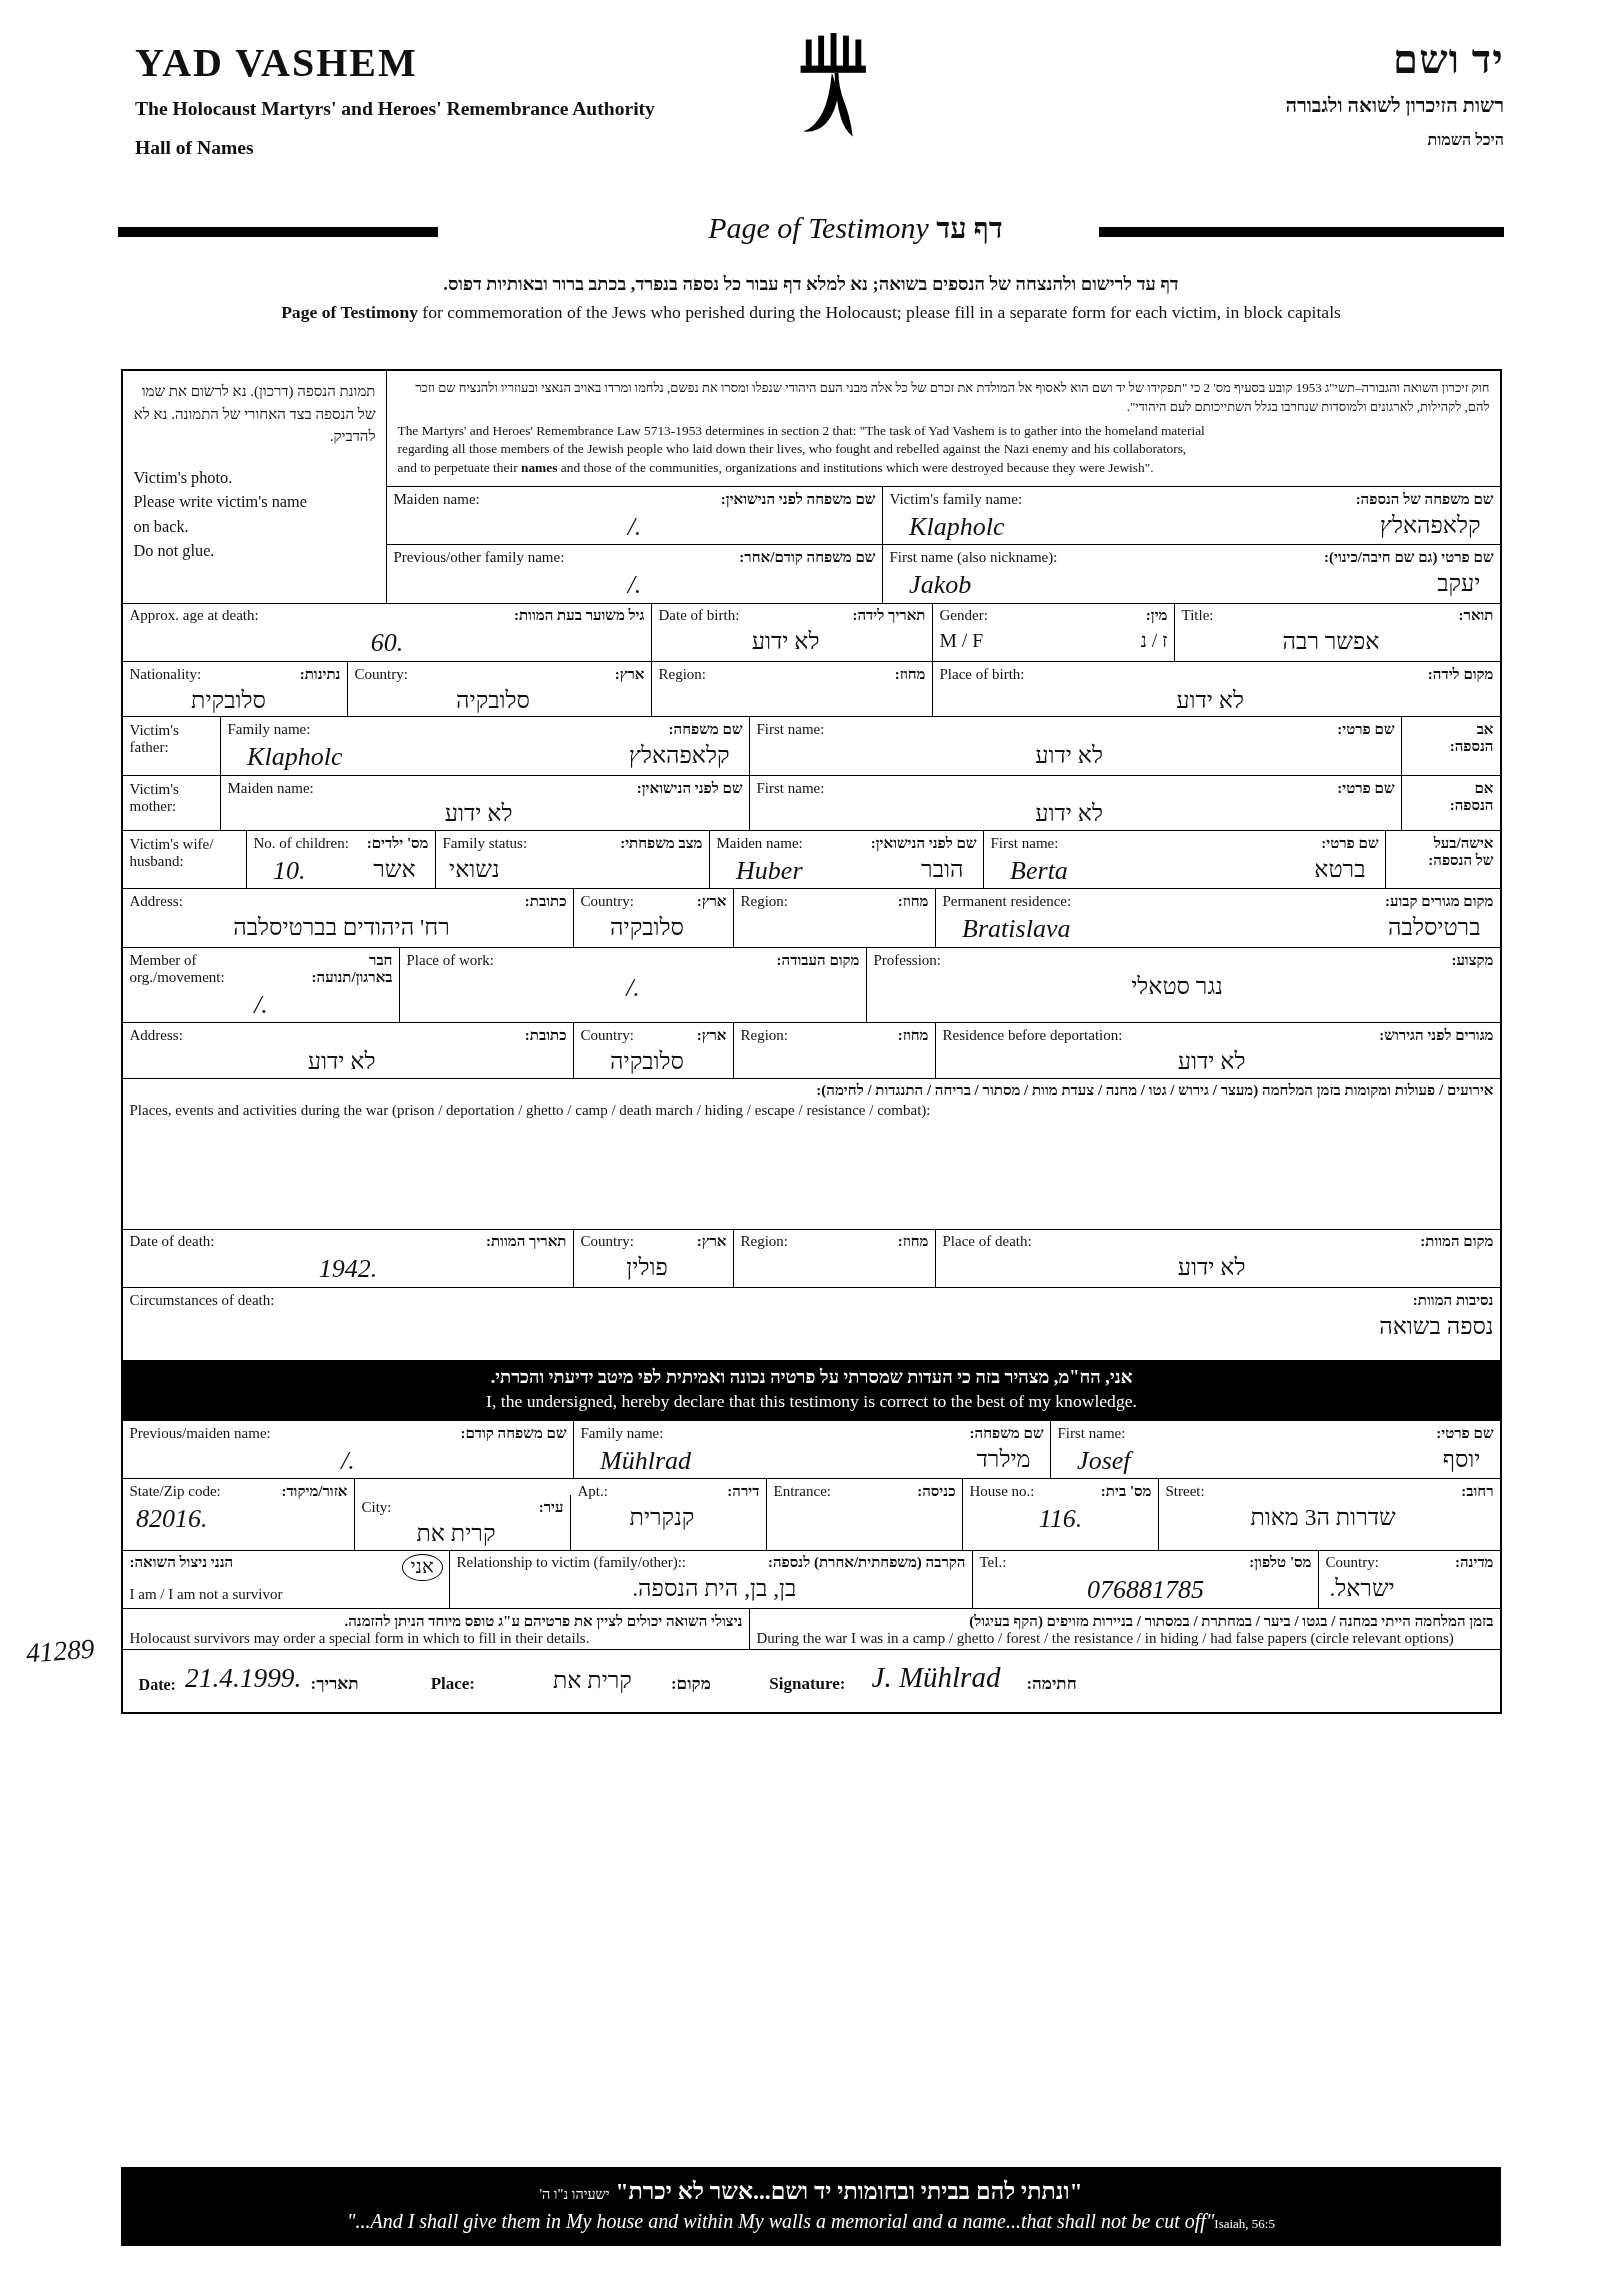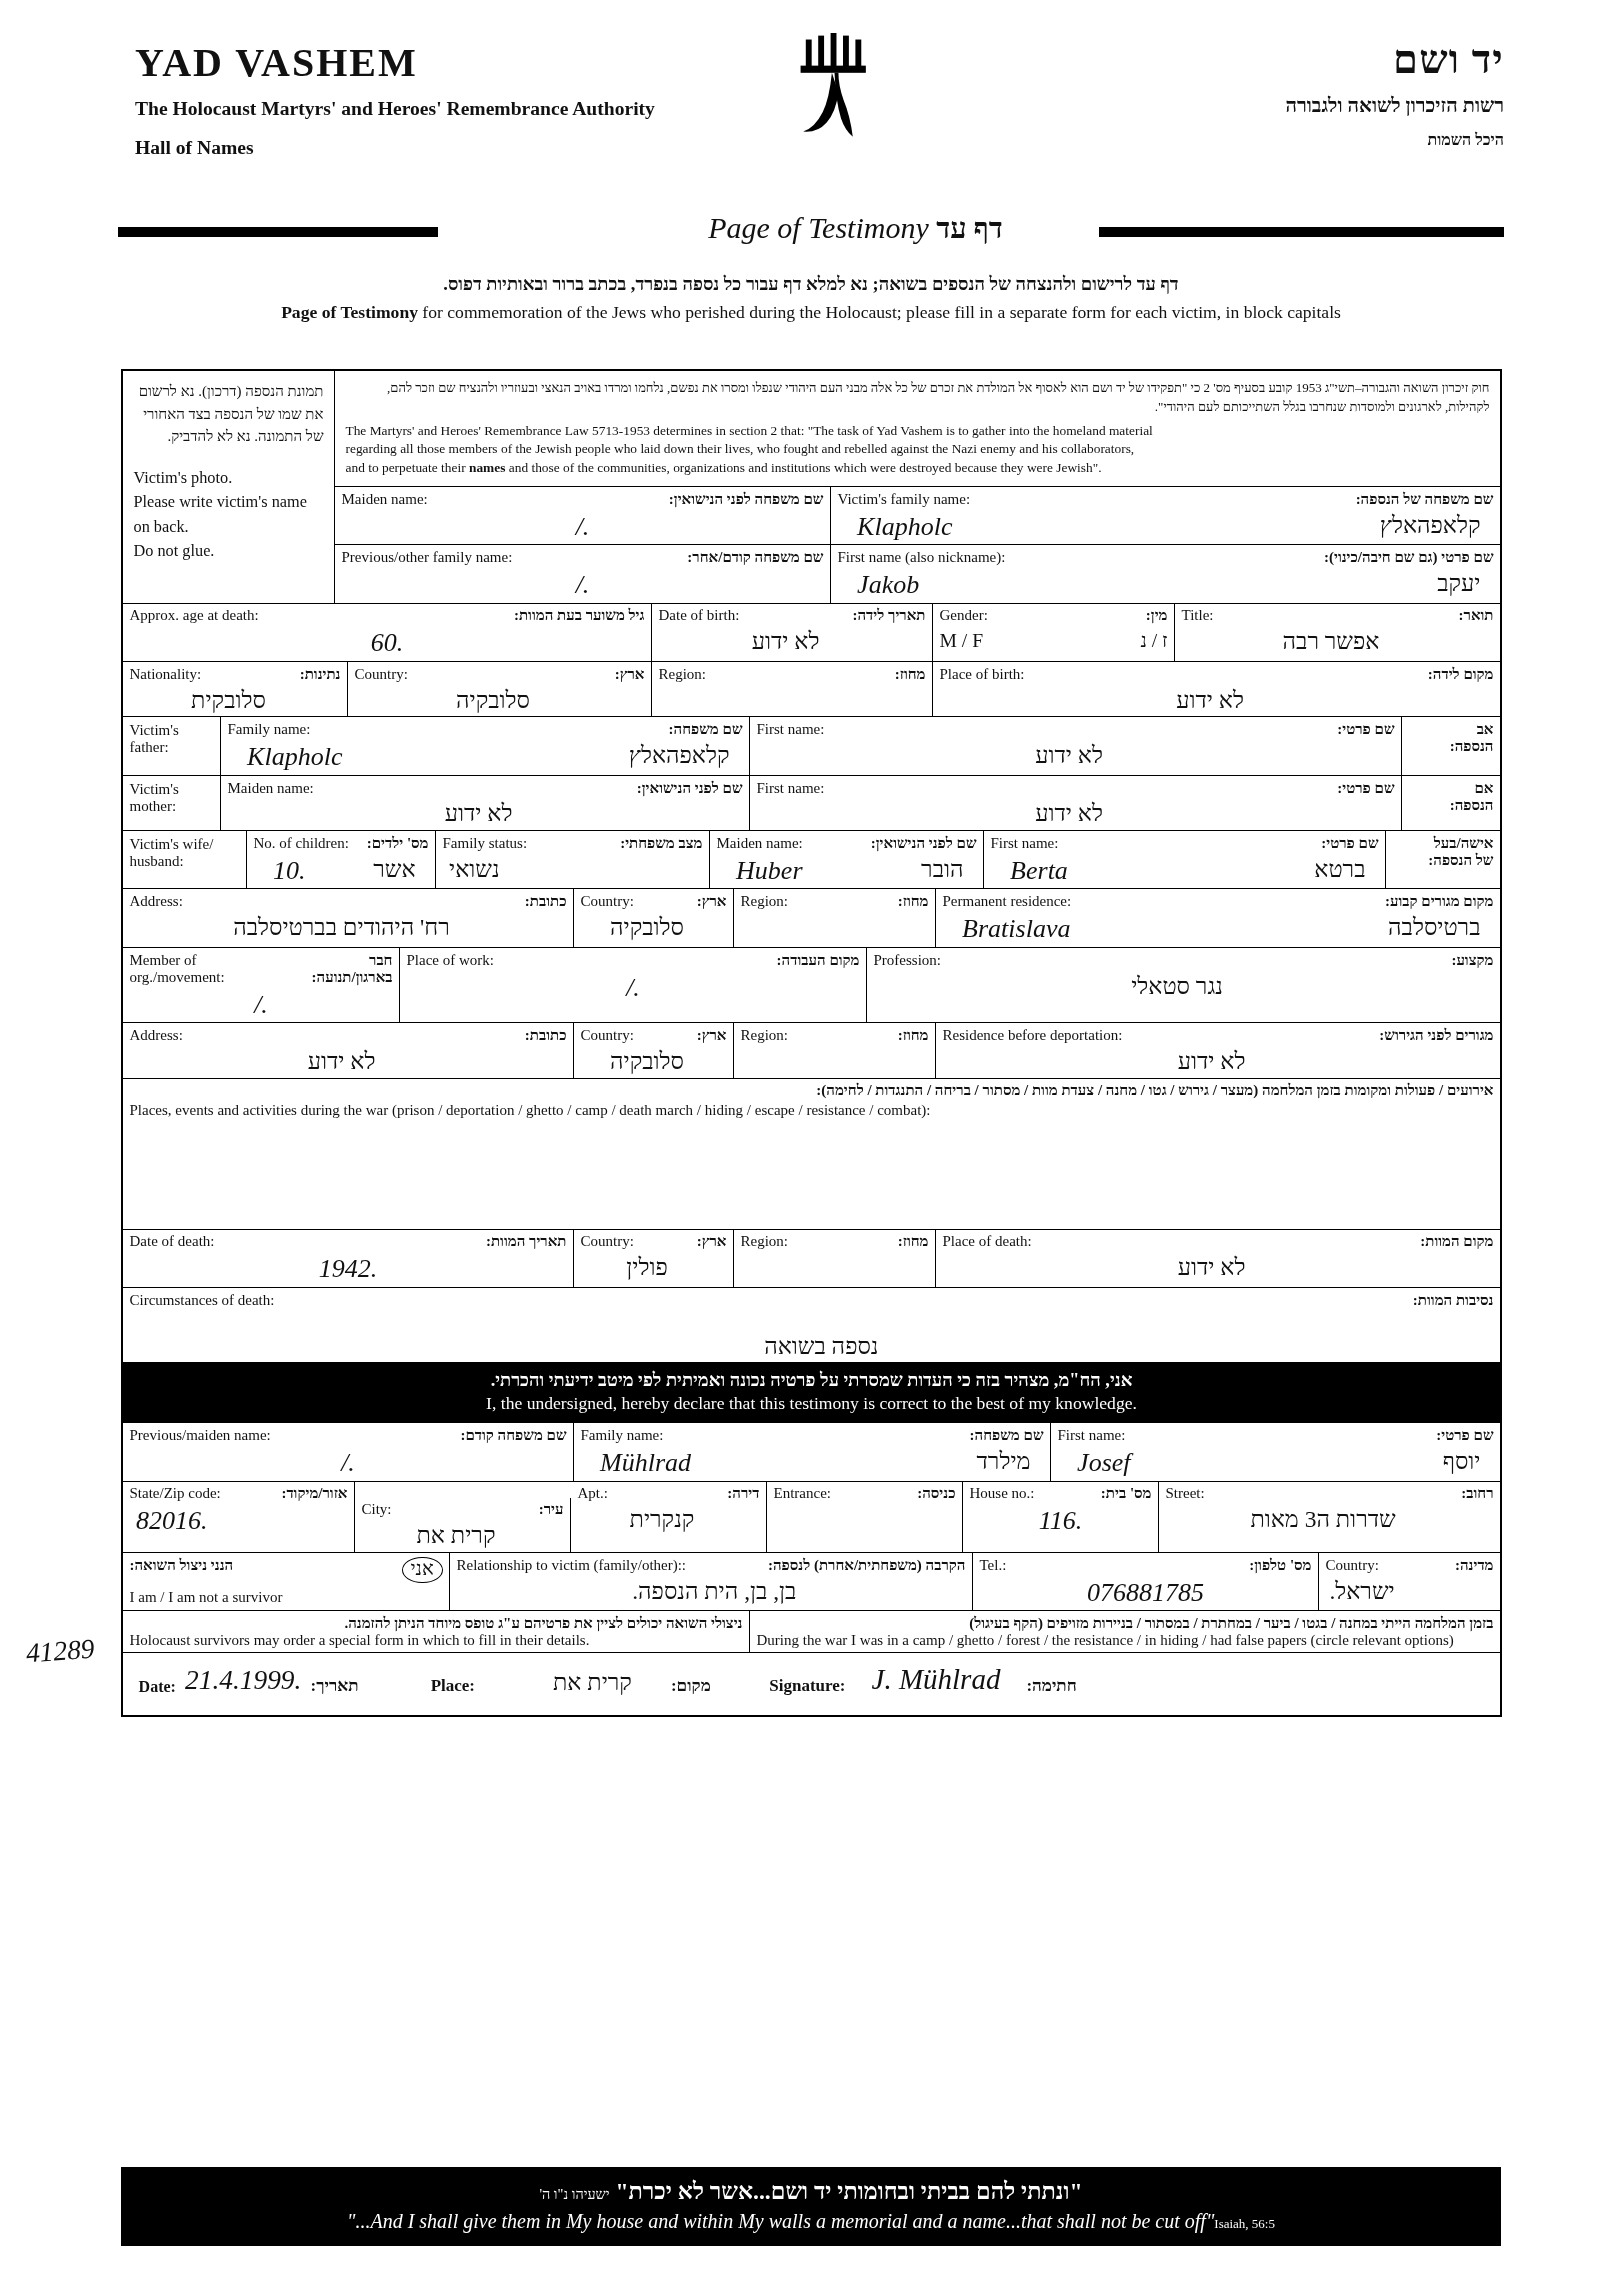--- a/index.html
+++ b/index.html
@@ -93,21 +93,21 @@
     font-size:26px; font-style:italic;
     padding-top:3.9px; padding-left:19.6px;
     white-space:nowrap;
   }
   .val.he { font-style:normal; direction:rtl; text-align:right; padding-right:13px; font-size:23.5px;}
   .val.c { text-align:center; padding-left:0; }
 
   
   .lawrow { display:flex; border-bottom:1.3px solid #000; }
   .photo-box {
-    width:212px; border-right:1.3px solid #000; box-sizing:border-box;
+    width:264px; border-right:1.3px solid #000; box-sizing:border-box;
     padding:9.1px 10.5px; font-size:15.7px; line-height:1.45;
   }
   .photo-he { direction:rtl; text-align:right; font-size:15px; line-height:1.5; }
   .photo-en { margin-top:18.3px; font-size:16.3px; line-height:1.5; }
   .law-box { flex:1; box-sizing:border-box; padding:7.8px 10.5px; }
   .law-he { direction:rtl; text-align:right; font-size:13px; line-height:1.45; }
   .law-en { font-size:13.4px; line-height:1.4; margin-top:5.2px; }
 
   .subrow { display:flex; border-bottom:1.3px solid #000; }
   .subrow:last-child { border-bottom:none; }
@@ -566,21 +566,21 @@
         <div class="val he c">לא ידוע</div>
       </div>
     </div>
 
     <div class="row">
       <div class="cell" style="flex:1; min-height:72px;">
         <div class="lbl-line">
           <span class="lbl-en">Circumstances of death:</span>
           <span class="lbl-he">נסיבות המוות:</span>
         </div>
-        <div class="val he" style="text-align:center; padding-right:0;margin-top:20px;">נספה בשואה</div>
+        <div class="val he" style="text-align:right; padding-right:0;">נספה בשואה</div>
       </div>
     </div>
 
     <div class="row" style="border-bottom:1.3px solid #000;">
       <div style="flex:1; padding:0;">
         <div class="decl">
           <div class="he">אני, הח"מ, מצהיר בזה כי העדות שמסרתי על פרטיה נכונה ואמיתית לפי מיטב ידיעתי והכרתי.</div>
           <div class="en">I, the undersigned, hereby declare that this testimony is correct to the best of my knowledge.</div>
         </div>
       </div>

